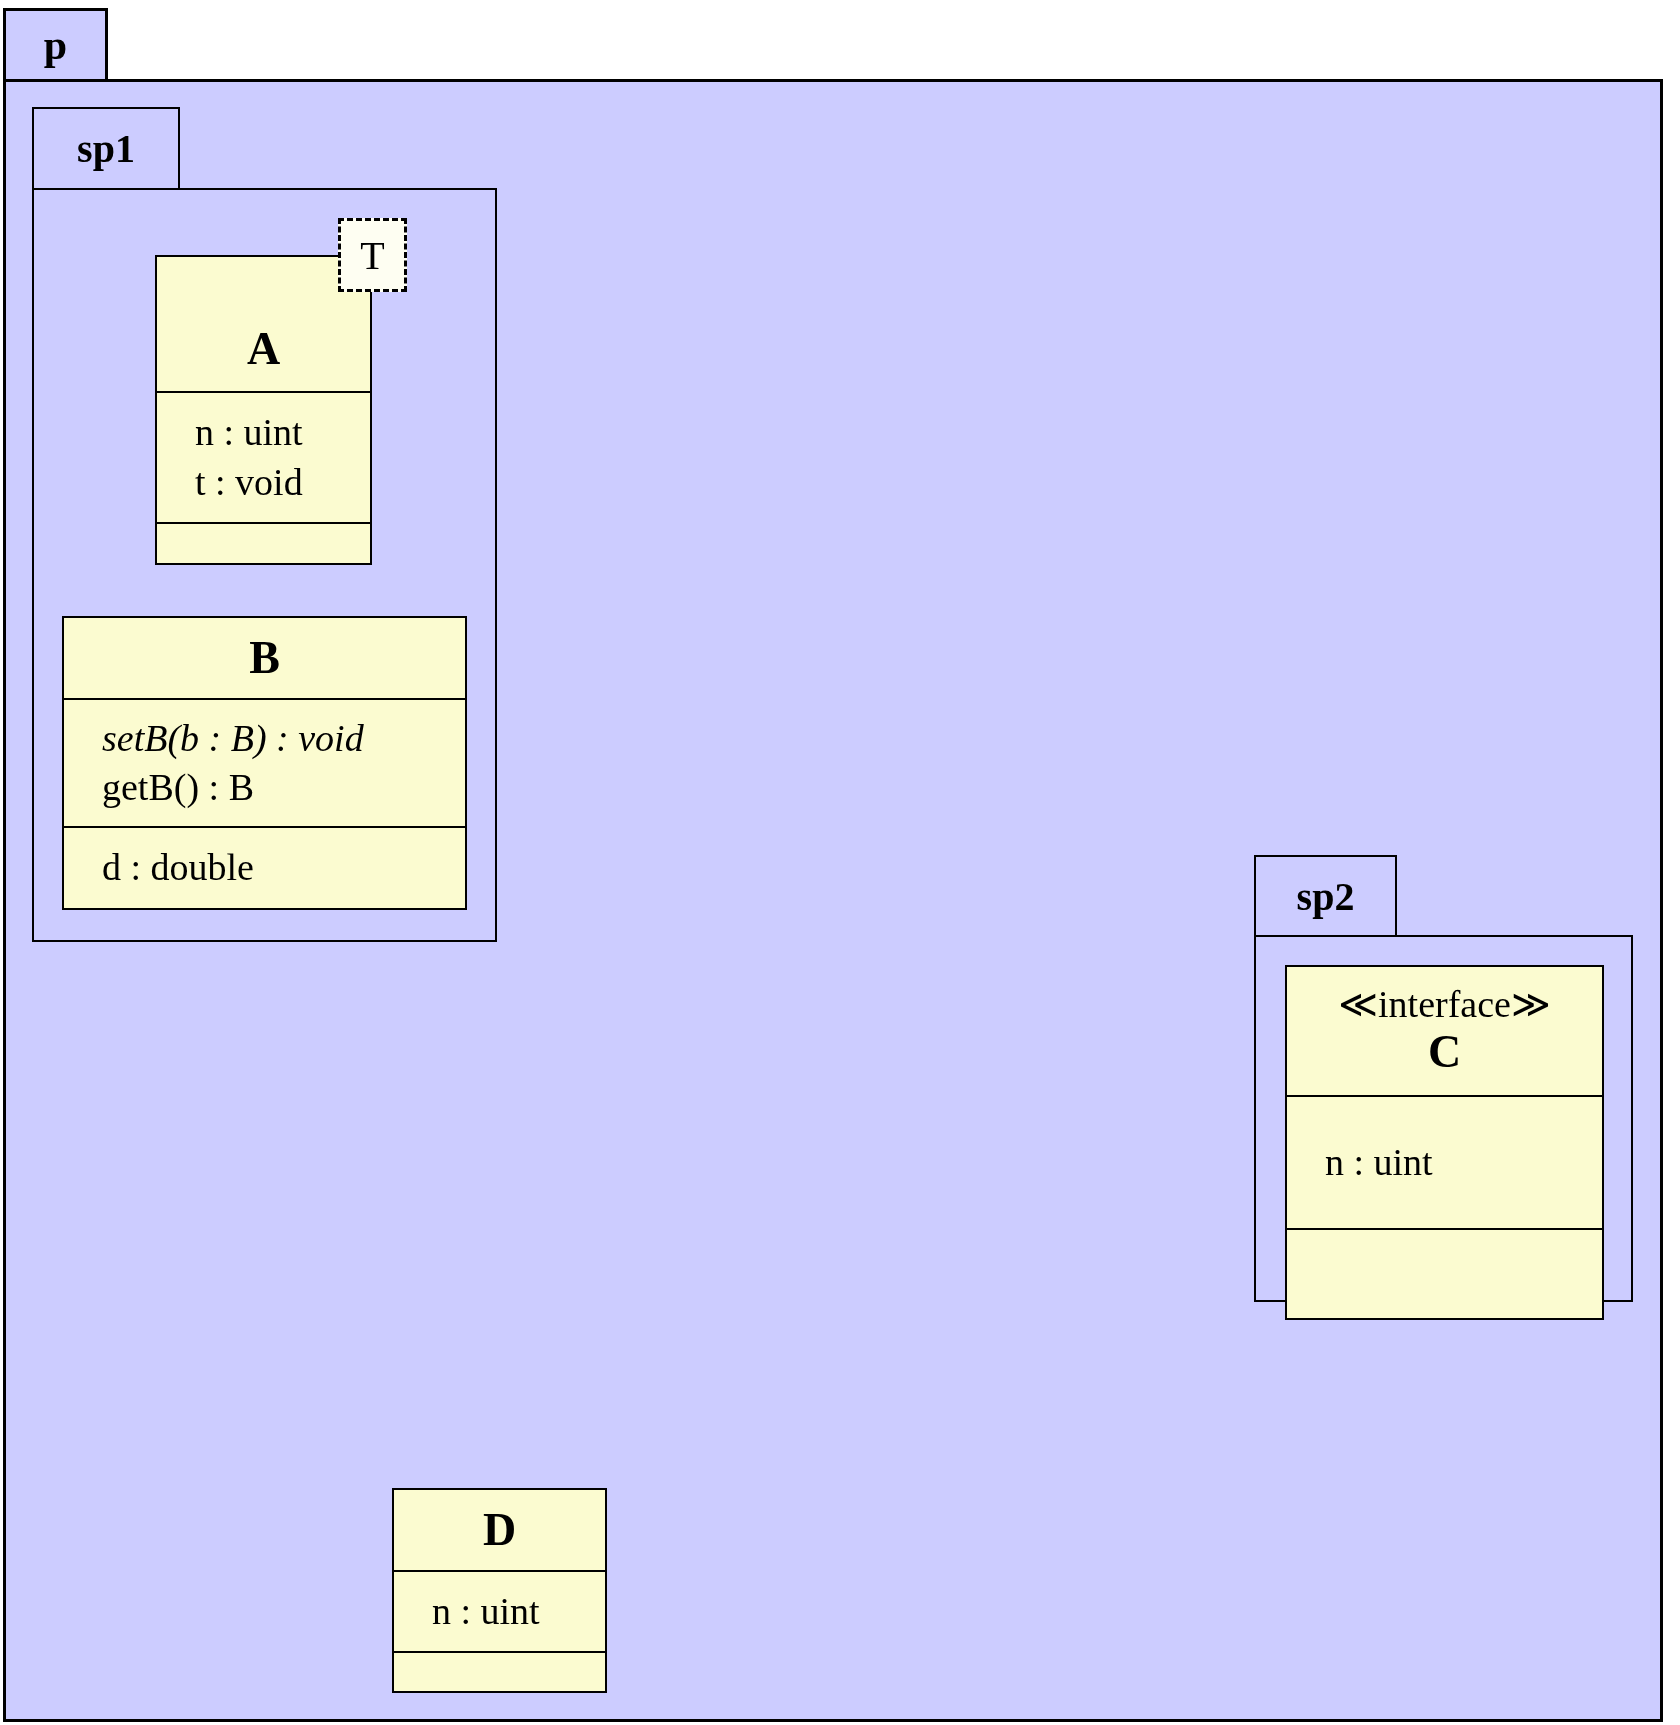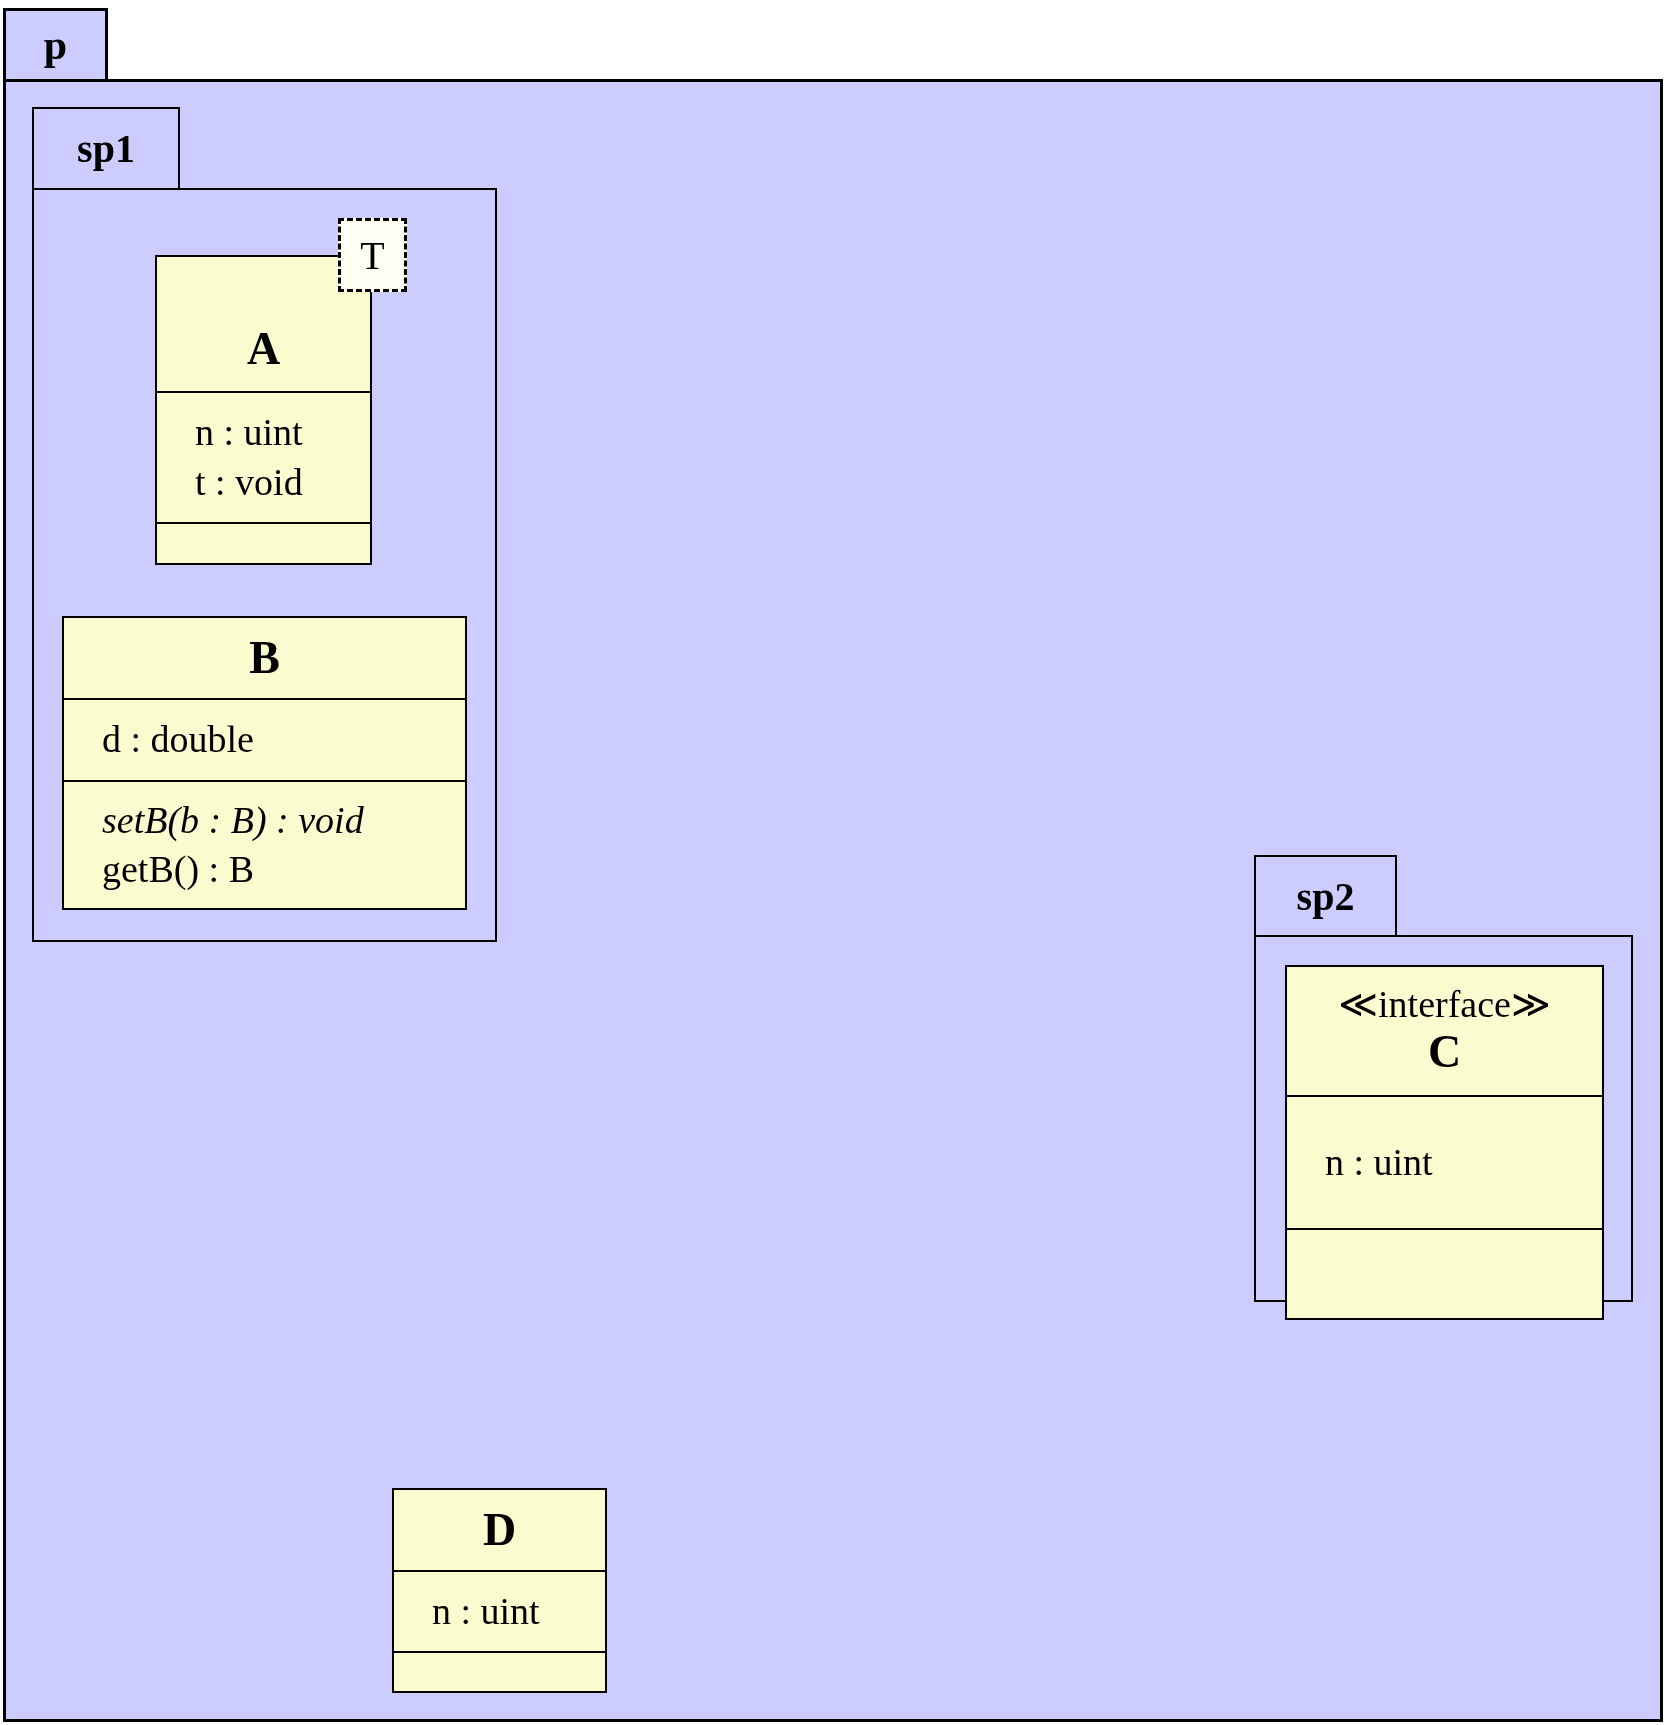--- a/index.html
+++ b/index.html
@@ -134,26 +134,26 @@
   </div>
 
   <div id="template-t" class="abs template-box">
     <span>T</span>
   </div>
 
   <div id="class-b" class="abs uml-class">
     <div class="comp comp-name">
       <span>B</span>
     </div>
-    <div class="comp comp-members comp-attrs">
-      <div>d : double</div>
-    </div>
     <div class="comp comp-members comp-ops">
       <div class="italic">setB(b : B) : void</div>
       <div>getB() : B</div>
+    </div>
+    <div class="comp comp-members comp-attrs">
+      <div>d : double</div>
     </div>
   </div>
 
   <div id="sp2-body" class="abs pkg-body"></div>
   <div id="sp2-tab" class="abs pkg-tab">
     <span>sp2</span>
   </div>
 
   <div id="class-c" class="abs uml-class">
     <div class="comp comp-name">

